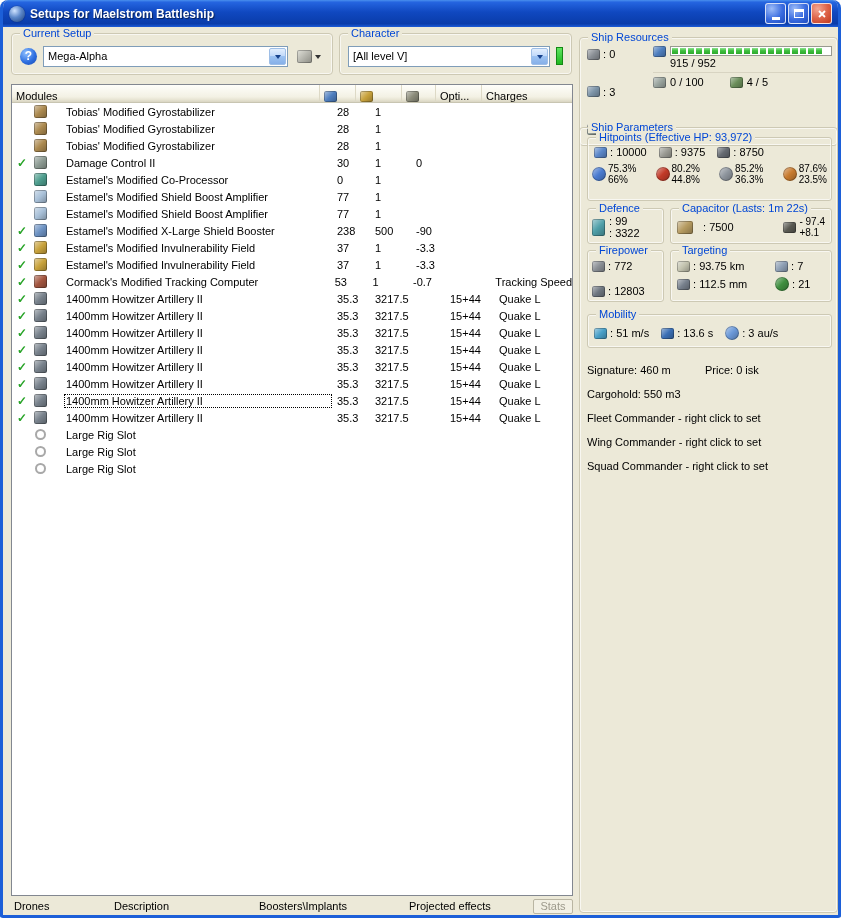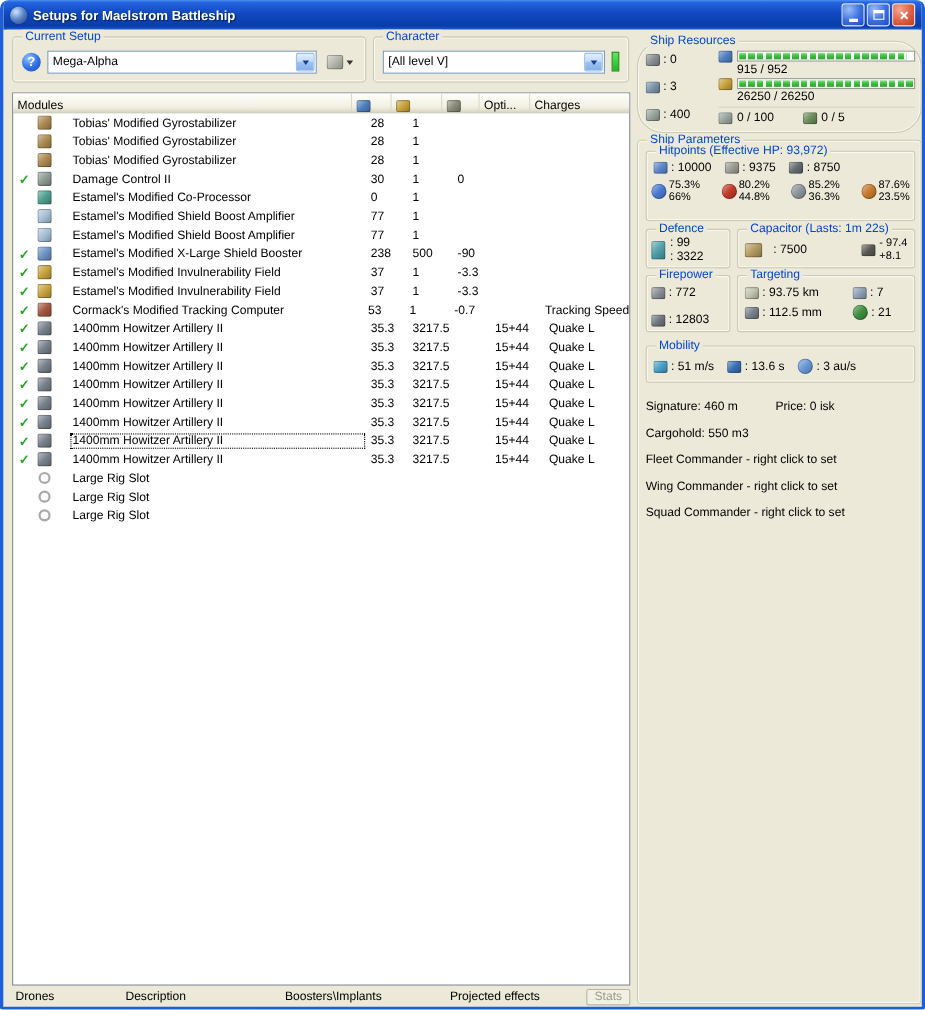--- a/index.html
+++ b/index.html
@@ -69,21 +69,21 @@
   .c-cpu { width:36px; padding-left:5px; } .c-pg { width:46px; padding-left:7px; }
   .c-cap { width:34px; padding-left:2px; } .c-opti { width:46px; padding-left:2px; }
   .c-charges { flex:1; padding-left:5px; white-space:nowrap; }
 
   .tabbar { position:absolute; left:5px; top:871px; width:562px; height:16px; display:flex; align-items:center; }
   .tab { padding-left:3px; white-space:nowrap; }
   .t1 { width:100px; } .t2 { width:145px; } .t3 { width:150px; } .t4 { flex:1; }
   .statsbtn { width:40px; height:15px; border:1px solid #B9B5A2; background:#F2F0E4; color:#9D9A8C;
     text-align:center; line-height:13px; border-radius:2px; }
 
-  .res-box { left:573px; top:10px; width:259px; height:84px;border-radius:24px; }
+  .res-box { left:573px; top:10px; width:259px; height:109px; }
   .res-grid { display:flex; height:100%; padding:8px 5px 4px 7px; }
   .res-left { width:66px; display:flex; flex-direction:column; justify-content:space-between; padding:2px 0 6px; }
   .pair { display:flex; align-items:center; gap:3px; white-space:nowrap; }
   .pval::before { content:': '; }
   .res-right { flex:1; display:flex; flex-direction:column; }
   .barrow { display:flex; gap:4px; align-items:flex-start; }
   .barcol { flex:1; }
   .xpbar { height:10px; border:1px solid #999A90; background:#fff; padding:1px; }
   .fill { height:100%;
     background-image:repeating-linear-gradient(90deg, rgba(255,255,255,0) 0 6px, #fff 6px 8px),
@@ -459,35 +459,26 @@
         <div class="res-right">
           <div class="barrow">
             <span class="picn i-cpu"></span>
             <div class="barcol">
               <div class="xpbar">
                   <div class="fill" style="width: 96%;"></div>
                 </div>
               <span class="bartxt">915 / 952</span>
             </div>
           </div>
-          <div class="barrow">
-            <span class="picn i-pg"></span>
-            <div class="barcol">
-              <div class="xpbar">
-                  <div class="fill" style="width: 100%;"></div>
-                </div>
-              <span class="bartxt">26250 / 26250</span>
-            </div>
-          </div>
           <div class="res-bottom">
             <span class="picn i-calib"></span>
             <span>0 / 100</span>
             <span class="sp"></span>
             <span class="picn i-drone"></span>
-            <span>0 / 5</span>
+            <span>4 / 5</span>
           </div>
         </div>
       </div>
     </div>
 
     <div class="gbox par-box">
       <span class="glabel">Ship Parameters</span>
 
       <div class="sbox hp-box">
         <span class="glabel">Hitpoints (Effective HP: 93,972)</span>

